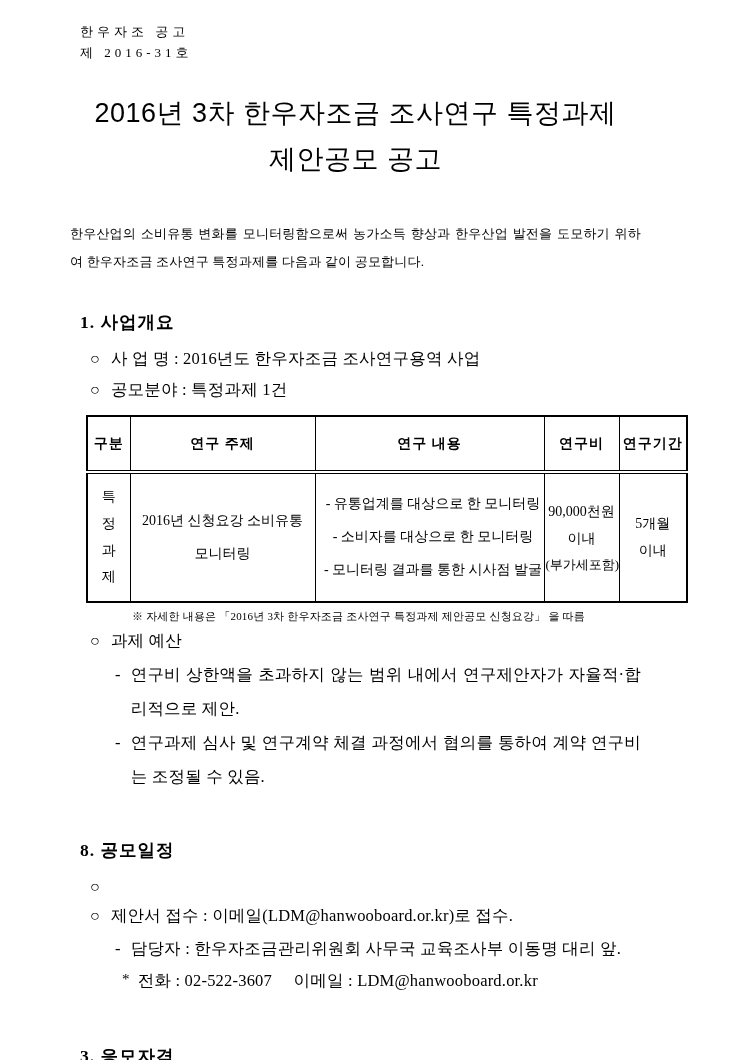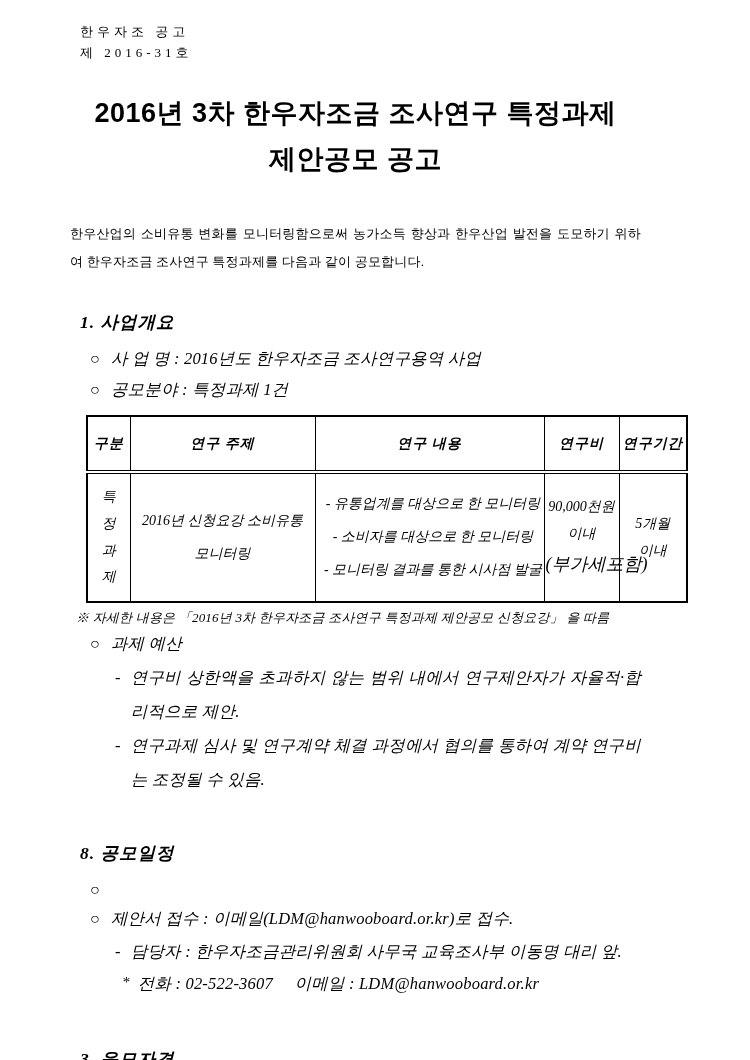--- a/index.html
+++ b/index.html
@@ -25,36 +25,36 @@
     font-size: 13px;
     line-height: 1.6;
     letter-spacing: 4px;
     padding-left: 10px;
   }
   
   .title {
     margin: 26px 0 0 0;
     text-align: center;
     font-family: "Liberation Sans", "DejaVu Sans", sans-serif;
-    font-weight: 700;
+    font-weight: 400;
     font-size: 27px;
     line-height: 1.72;
     letter-spacing: 0.5px;
   }
   .title span { display: block; }
   
   .intro {
     margin: 38px 0 0 0;
     font-size: 13px;
     line-height: 2.15;
     text-align: justify;
     letter-spacing: 0.2px;
   }
   
-  .section { margin-top: 34px; font-style: italic; }
+  .section { margin-top: 34px; }
   .section-heading {
     margin: 0 0 10px 10px;
     font-size: 17.5px;
     font-weight: bold;
     letter-spacing: 1px;
   }
   .o-item, .dash-item, .star-item {
     display: flex;
     font-size: 16.5px;
     line-height: 1.85;
@@ -92,26 +92,27 @@
   .info-table thead th:first-child,
   .info-table tbody td:first-child { border-left: 2px solid #000; }
   .info-table thead th:last-child,
   .info-table tbody td:last-child { border-right: 2px solid #000; }
   .info-table tbody tr { height: 128px; }
   .c-gubun div { line-height: 1.9; }
   .c-topic div { line-height: 2.3; }
   .c-content { text-align: left !important; padding-left: 8px !important; }
   .c-content div { line-height: 2.35; white-space: nowrap; text-align: center; }
   .c-budget div { line-height: 1.95; white-space: nowrap; }
-  .c-budget .small { font-size: 18px; text-align: center; }
+  .c-budget .small { font-size: 13px; text-align: center; }
   .c-period div { line-height: 1.9; }
   .footnote {
     margin: 6px 0 0 6px;
-    font-size: 13px;
+    font-size: 11px;
     letter-spacing: 0.2px;
+    text-align: center;
   }
   .mt2 { margin-top: 2px; }
   .section-2 { margin-top: 44px; }
   .section-3 { margin-top: 46px; }
 </style>
 </head>
 <body>
 
 <div class="page">
 

